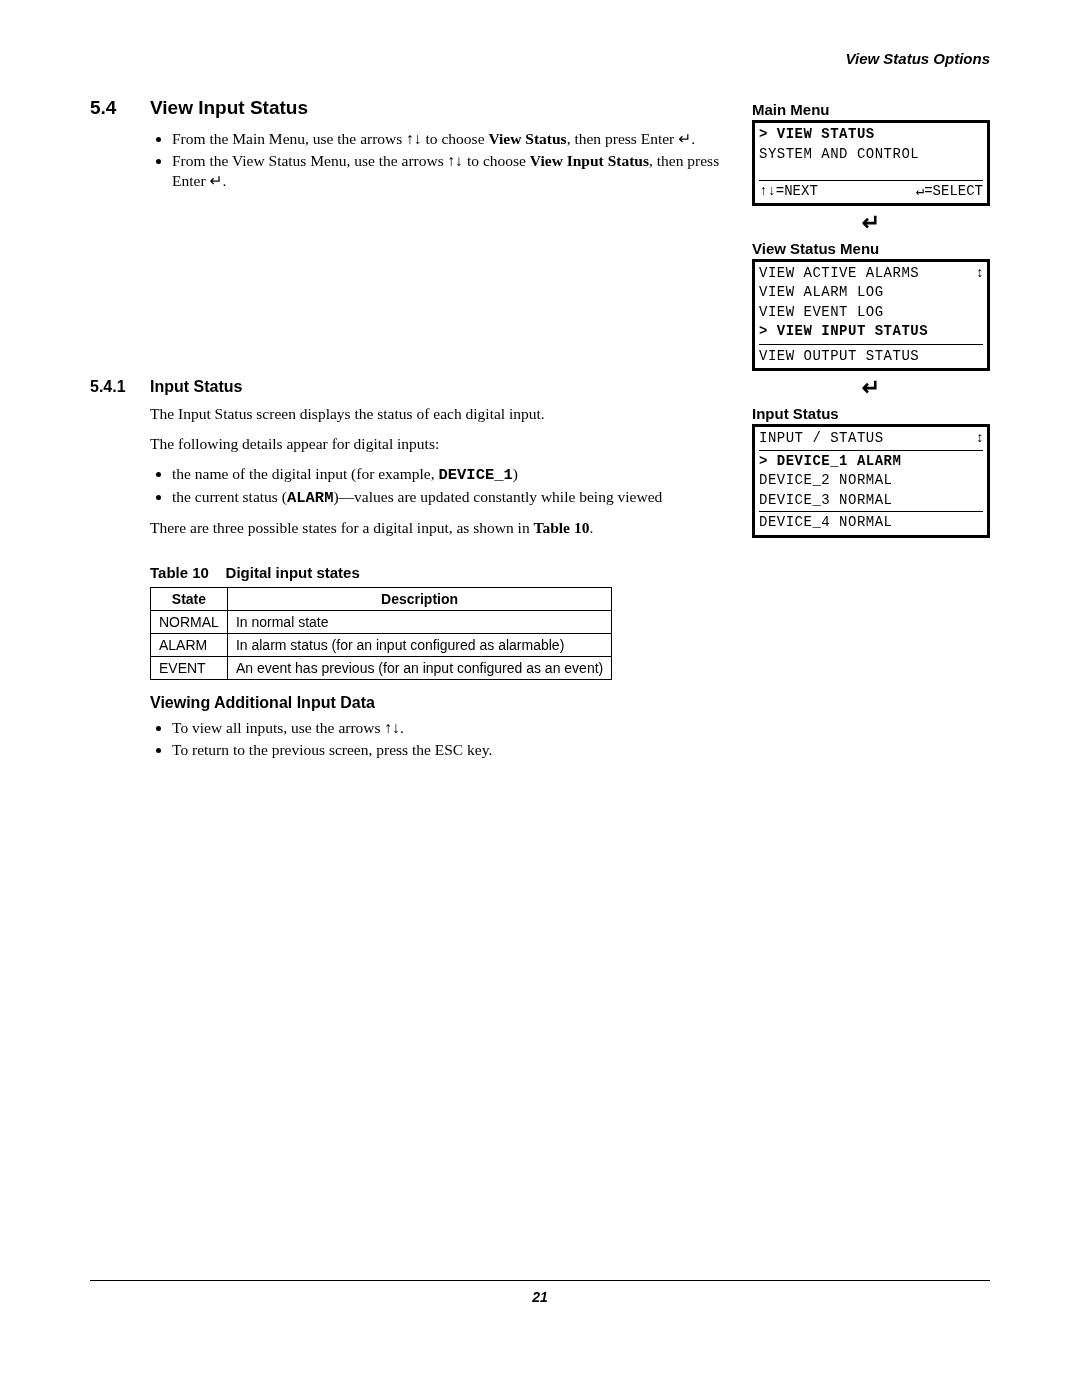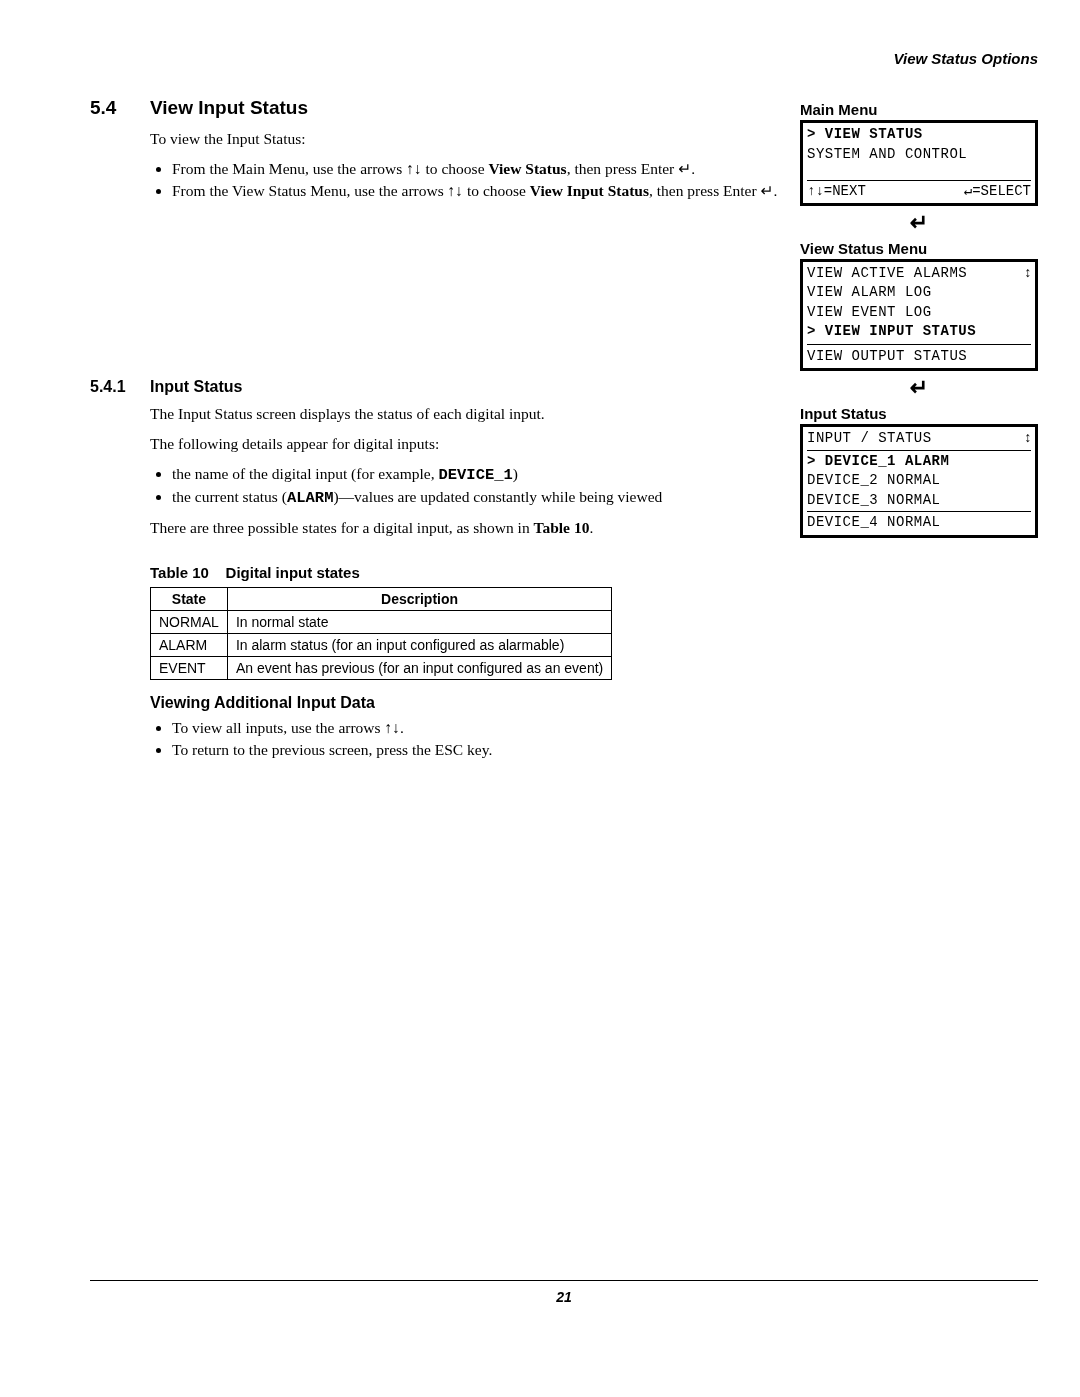--- a/index.html
+++ b/index.html
@@ -6,21 +6,21 @@
   body {
     margin: 0;
     background: #fff;
     width: 1080px;
     height: 1397px;
     font-family: Arial, Helvetica, sans-serif;
     color: #000;
     position: relative;
   }
   .page {
-    padding: 50px 42px 40px 90px;
+    padding: 50px 90px 40px 90px;
   }
   .header-right {
     text-align: right;
     font-style: italic;
     font-weight: bold;
     font-size: 15px;
     margin-bottom: 30px;
   }
   .content-row {
     display: flex;
@@ -91,21 +91,20 @@
 
   <div class="content-row">
 
     <div class="left-col">
       <div class="sec-num">5.4</div>
     </div>
 
     <div class="mid-col">
       <div class="sec-title">View Input Status</div>
 
-      <div class="serif para">To view the Input Status:</div>
 
       <ul class="bullets serif">
         <li>
           <span>From the Main Menu, use the arrows </span><span>↑↓</span><span> to choose </span><span class="bold">View Status</span><span>, then press Enter </span><span>↵</span><span>.</span>
         </li>
         <li>
           <span>From the View Status Menu, use the arrows </span><span>↑↓</span><span> to choose </span><span class="bold">View Input Status</span><span>, then press Enter </span><span>↵</span><span>.</span>
         </li>
       </ul>
 

